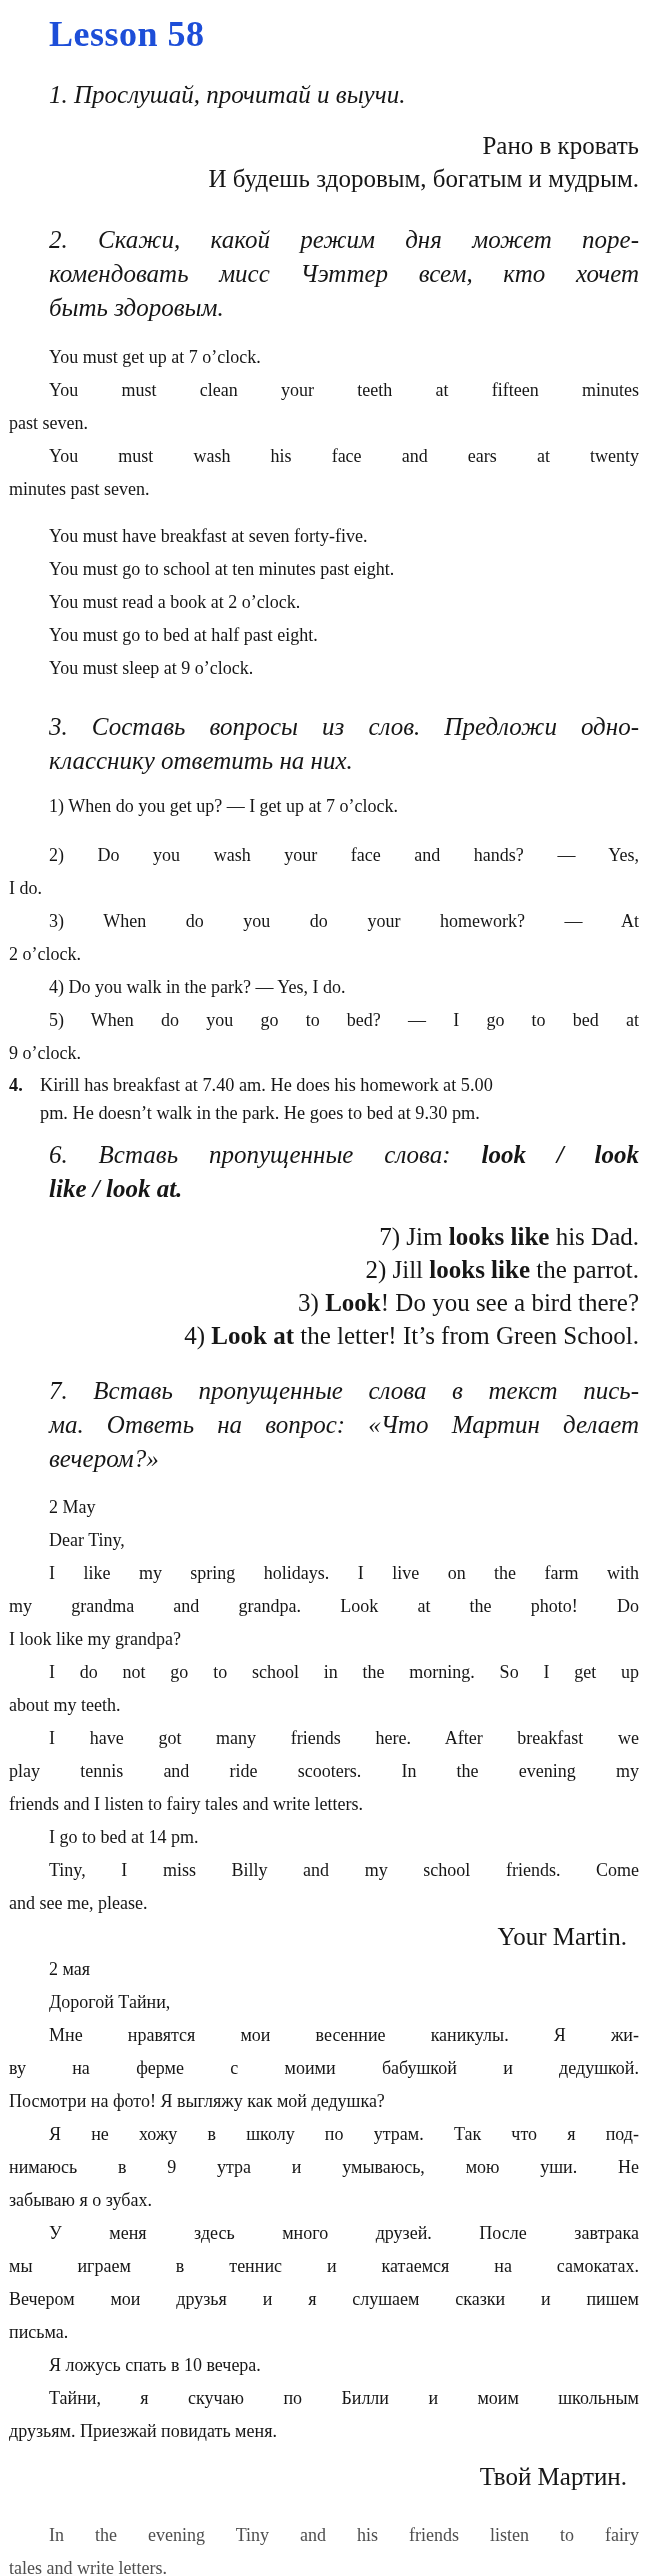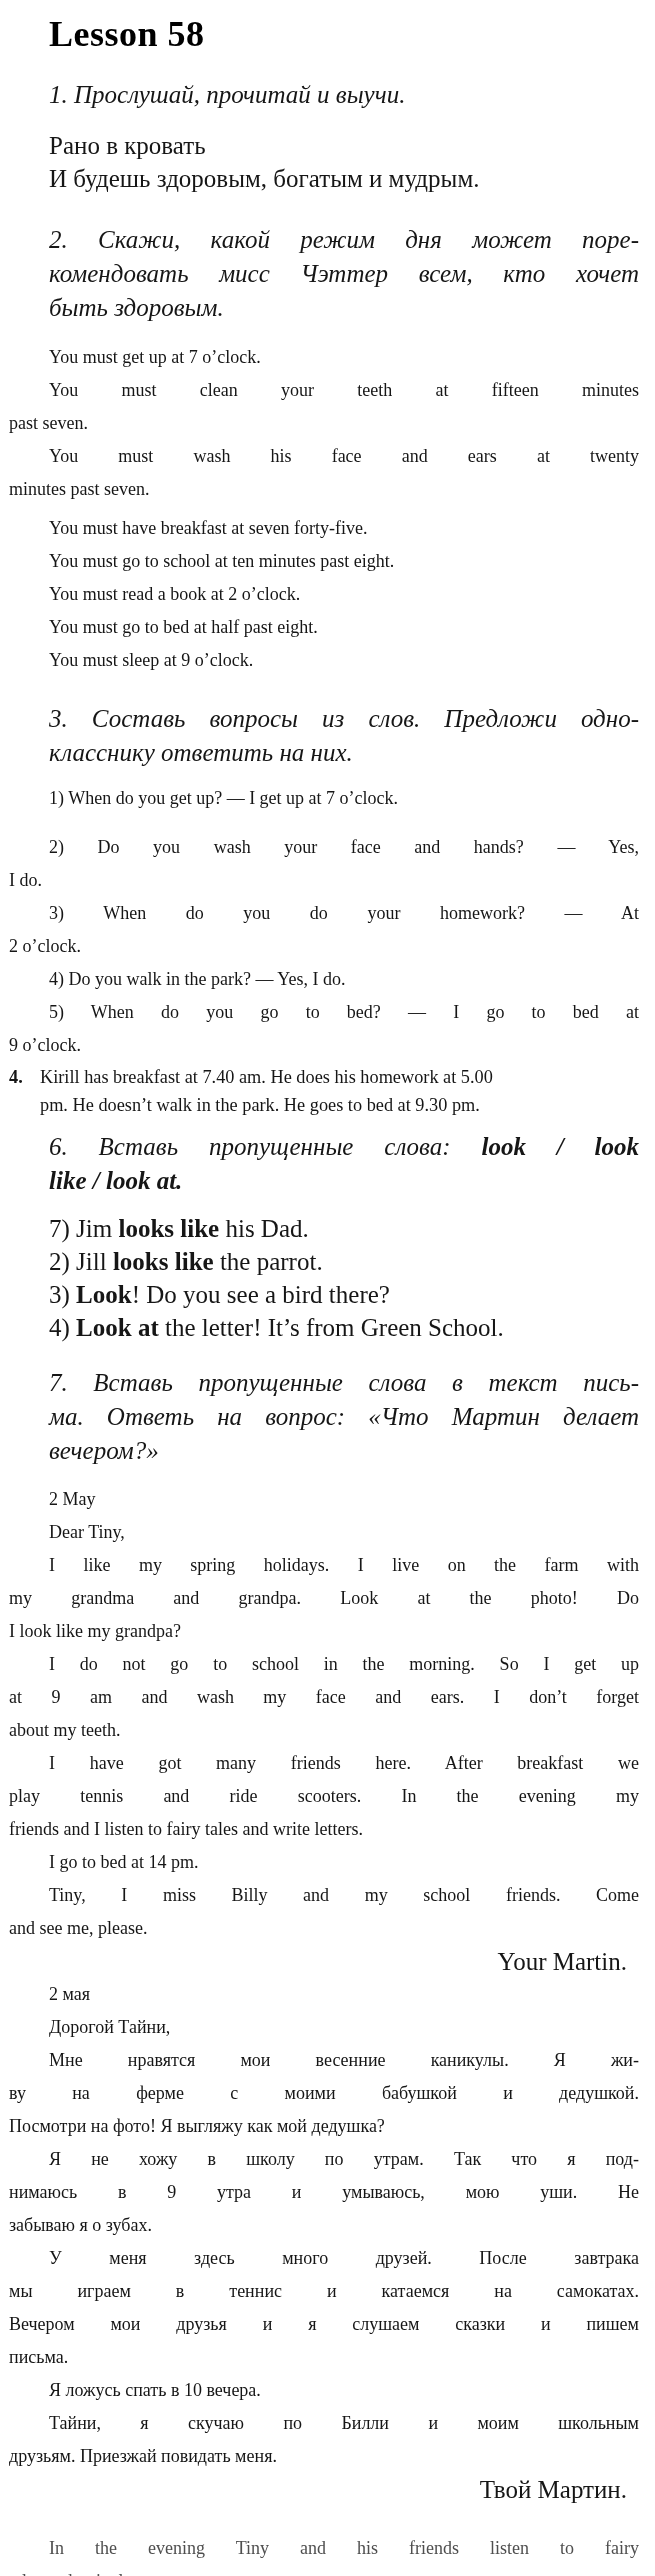--- a/index.html
+++ b/index.html
@@ -5,32 +5,32 @@
   html,body{margin:0;padding:0;}
   body{
     width:655px;height:2576px;overflow:hidden;
     background:#ffffff;color:#161616;
     font-family:"Liberation Serif","DejaVu Serif",serif;
   }
   .page{padding:0 16px 0 9px;}
   .blk{margin:0;}
   .ln{min-height:1em;}
   
-  .h1{font-size:36px;line-height:44px;font-weight:bold;margin-left:40px;letter-spacing:0.5px;color:#000000;}
+  .h1{font-size:36px;line-height:44px;font-weight:bold;margin-left:40px;letter-spacing:0.5px;color:#1d4ed8;}
   
   .instr{font-style:italic;font-size:25px;line-height:34px;margin-left:40px;}
   .instr .ln{text-align:justify;text-align-last:justify;}
   .instr .ln:last-child{text-align-last:auto;}
   
   .para{font-size:18px;line-height:33px;}
   .para .ln{text-align:justify;text-align-last:justify;}
   .para .ln:last-child{text-align-last:auto;}
   .para .ln:first-child{text-indent:40px;}
   
-  .poem,.list{font-size:25px;line-height:33px;margin-left:40px;}
+  .poem,.list{font-size:25px;line-height:33px;margin-left:40px;text-align:right;}
   
   .small{font-size:18.3px;line-height:28px;position:relative;padding-left:31px;width:569px;}
   .small .num{position:absolute;left:0;top:0;font-weight:bold;}
   
   .sig{font-size:25px;line-height:33px;text-align:right;padding-right:12px;}
   .b{font-weight:bold;}
   .faded{color:#4f4f4f;}
 </style>
 </head>
 <body>
@@ -55,21 +55,21 @@
       <div class="ln">You must get up at 7 o’clock.</div>
     </div>
     <div class="blk para" style="margin-top: 0px;">
       <div class="ln">You must clean your teeth at fifteen minutes</div>
       <div class="ln">past seven.</div>
     </div>
     <div class="blk para" style="margin-top: 0px;">
       <div class="ln">You must wash his face and ears at twenty</div>
       <div class="ln">minutes past seven.</div>
     </div>
-    <div class="blk para" style="margin-top: 6px;">
+    <div class="blk para" style="margin-top: 14px;">
       <div class="ln">You must have breakfast at seven forty-five.</div>
     </div>
     <div class="blk para" style="margin-top: 0px;">
       <div class="ln">You must go to school at ten minutes past eight.</div>
     </div>
     <div class="blk para" style="margin-top: 0px;">
       <div class="ln">You must read a book at 2 o’clock.</div>
     </div>
     <div class="blk para" style="margin-top: 0px;">
       <div class="ln">You must go to bed at half past eight.</div>
@@ -125,21 +125,20 @@
     <div class="blk para" style="margin-top: 0px;">
       <div class="ln">Dear Tiny,</div>
     </div>
     <div class="blk para" style="margin-top: 0px;">
       <div class="ln">I like my spring holidays. I live on the farm with</div>
       <div class="ln">my grandma and grandpa. Look at the photo! Do</div>
       <div class="ln">I look like my grandpa?</div>
     </div>
     <div class="blk para" style="margin-top: 0px;">
       <div class="ln">I do not go to school in the morning. So I get up</div>
-      <div class="ln">at 9 am and wash my face and ears. I don’t forget</div>
       <div class="ln">about my teeth.</div>
     </div>
     <div class="blk para" style="margin-top: 0px;">
       <div class="ln">I have got many friends here. After breakfast we</div>
       <div class="ln">play tennis and ride scooters. In the evening my</div>
       <div class="ln">friends and I listen to fairy tales and write letters.</div>
     </div>
     <div class="blk para" style="margin-top: 0px;">
       <div class="ln">I go to bed at 14 pm.</div>
     </div>
@@ -172,21 +171,21 @@
       <div class="ln">Вечером мои друзья и я слушаем сказки и пишем</div>
       <div class="ln">письма.</div>
     </div>
     <div class="blk para" style="margin-top: 0px;">
       <div class="ln">Я ложусь спать в 10 вечера.</div>
     </div>
     <div class="blk para" style="margin-top: 0px;">
       <div class="ln">Тайни, я скучаю по Билли и моим школьным</div>
       <div class="ln">друзьям. Приезжай повидать меня.</div>
     </div>
-    <div class="blk sig" style="margin-top: 0px;">
+    <div class="blk sig" style="margin-top: 12px;">
       <div class="ln">Твой Мартин.</div>
     </div>
     <div class="blk para faded" style="margin-top: 26px;">
       <div class="ln">In the evening Tiny and his friends listen to fairy</div>
       <div class="ln">tales and write letters.</div>
     </div>
   </main>
 
 
 </body></html>

